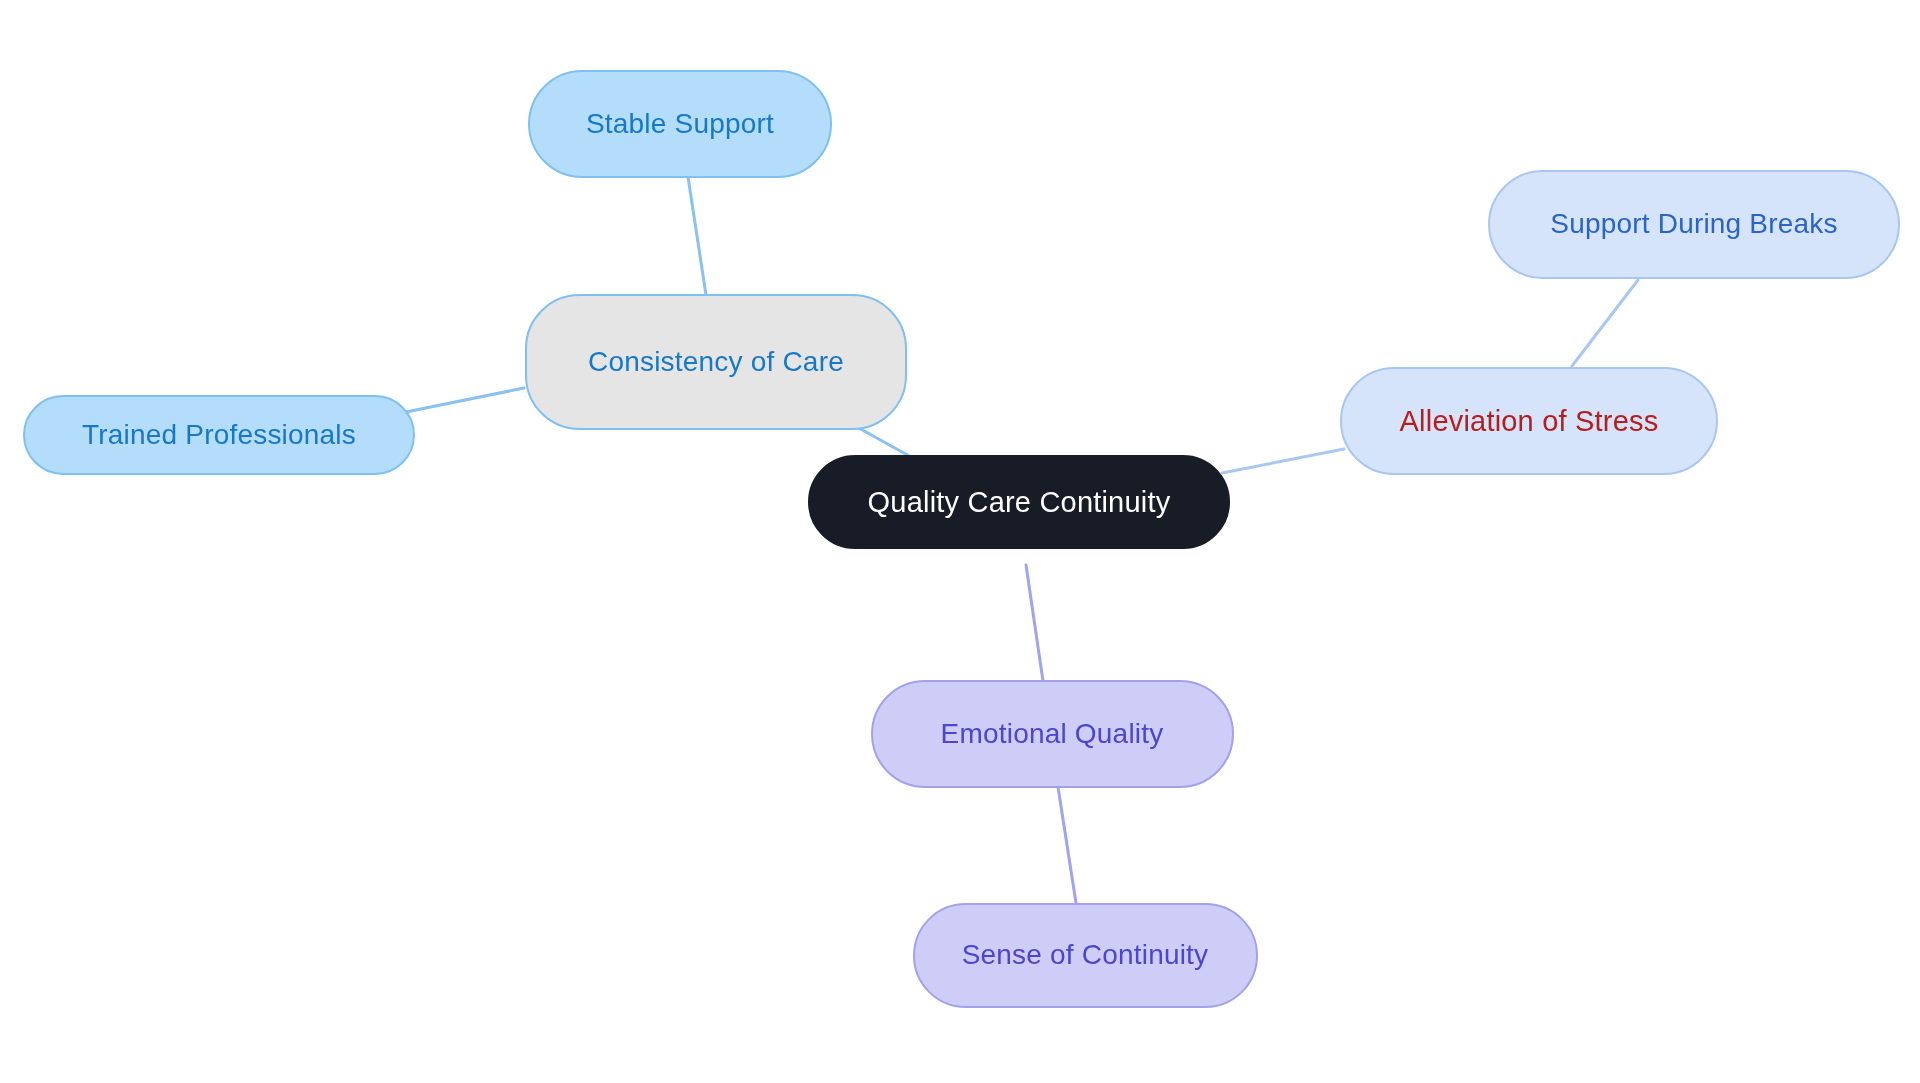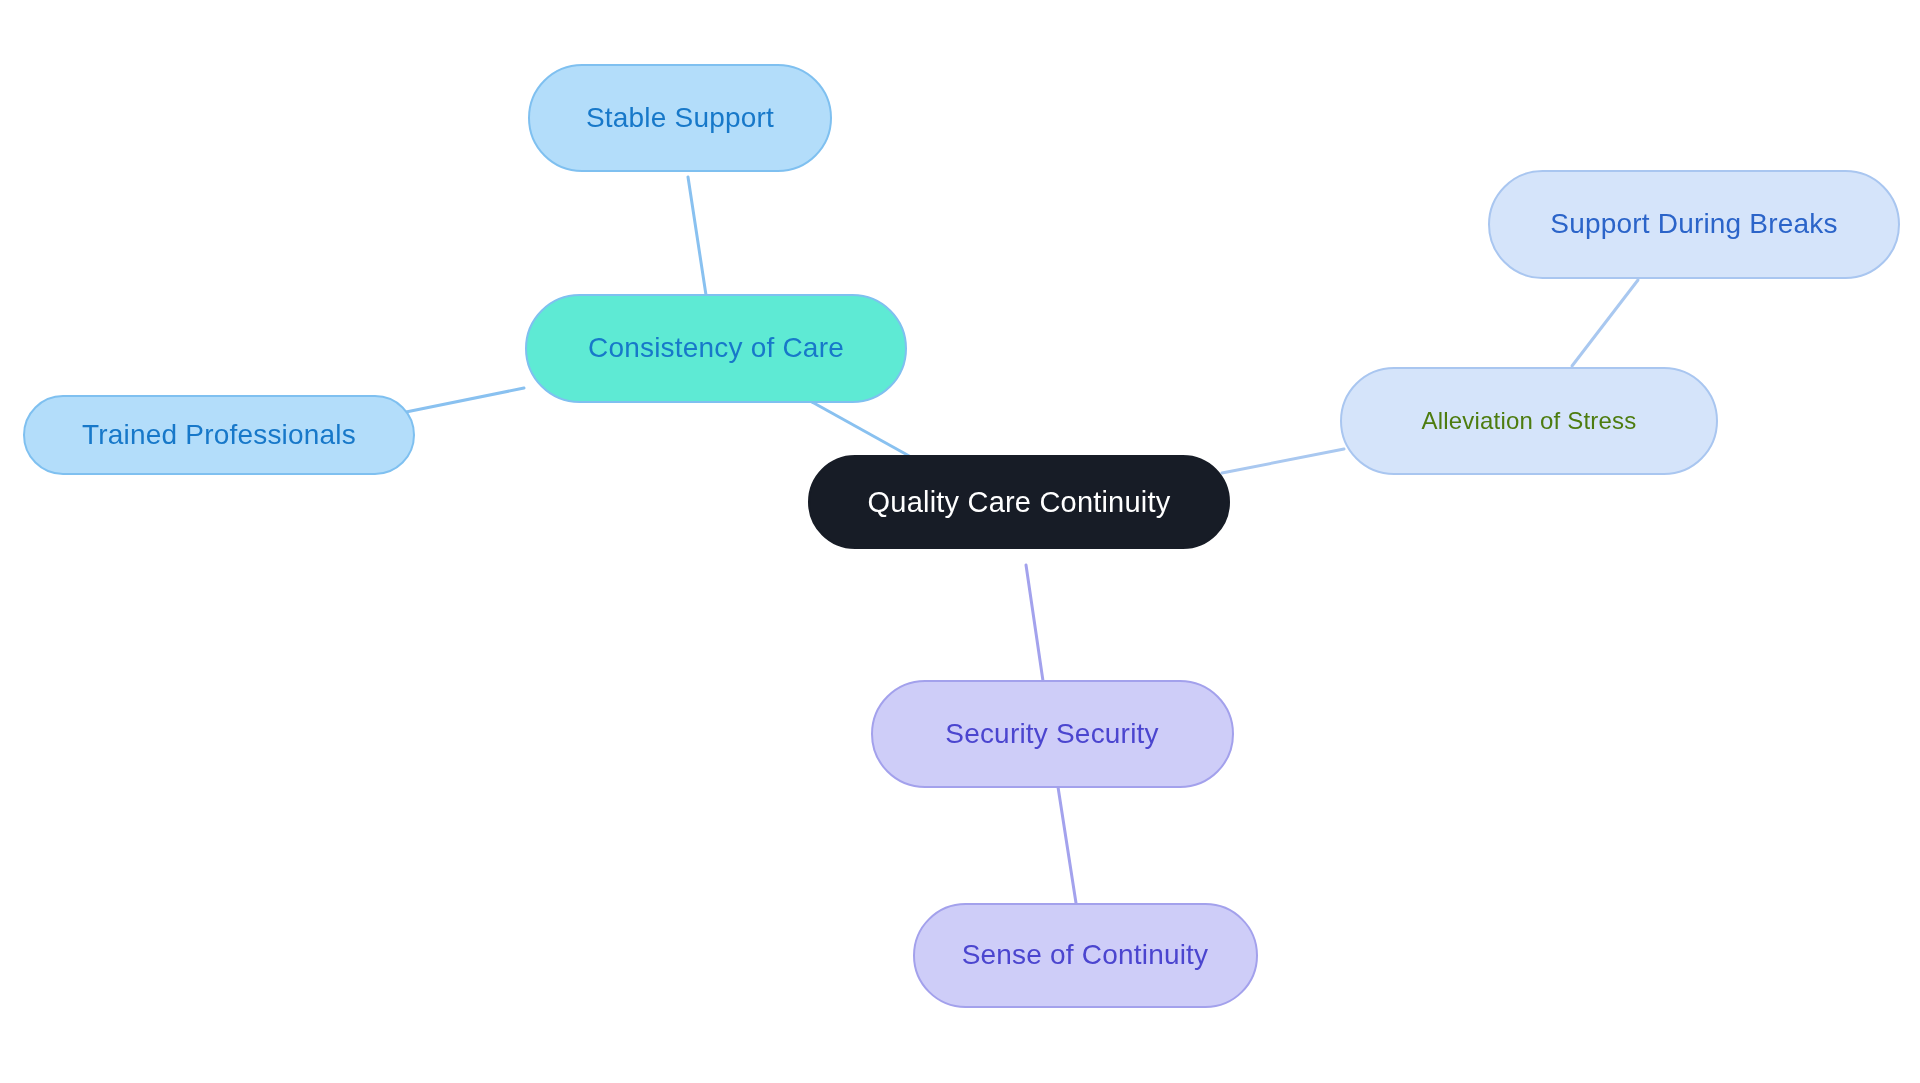--- a/index.html
+++ b/index.html
@@ -46,27 +46,27 @@
       <line x1="524" y1="388" x2="406" y2="412" stroke="#89C1F0" stroke-width="3" stroke-linecap="round"></line>
       <line x1="812" y1="402" x2="920" y2="462" stroke="#89C1F0" stroke-width="3" stroke-linecap="round"></line>
       <line x1="1222" y1="473" x2="1344" y2="449" stroke="#A9C8F0" stroke-width="3" stroke-linecap="round"></line>
       <line x1="1572" y1="366" x2="1638" y2="280" stroke="#A9C8F0" stroke-width="3" stroke-linecap="round"></line>
       <line x1="1026" y1="565" x2="1043" y2="681" stroke="#A3A2ED" stroke-width="3" stroke-linecap="round"></line>
       <line x1="1058" y1="787" x2="1076" y2="903" stroke="#A3A2ED" stroke-width="3" stroke-linecap="round"></line>
     </svg>
 
   <div class="node" style="left: 808px; top: 455px; width: 422px; height: 94px; background: rgb(23, 28, 38); border-color: rgb(23, 28, 38); color: rgb(255, 255, 255); font-size: 29px; border-radius: 55px;">Quality Care Continuity</div>
 
-  <div class="node" style="left: 525px; top: 293.5px; width: 382px; height: 109px; background: #5eead4; border-color: rgb(127, 192, 240); color: rgb(23, 120, 201); font-size: 28px; border-radius: 54.5px;">Consistency of Care</div>
+  <div class="node" style="left: 525px; top: 293.5px; width: 382px; height: 136px; background: #e5e5e5; border-color: rgb(127, 192, 240); color: rgb(23, 120, 201); font-size: 28px; border-radius: 54.5px;">Consistency of Care</div>
 
-  <div class="node" style="left: 528px; top: 64px; width: 304px; height: 108px; background: rgb(179, 221, 250); border-color: rgb(127, 192, 240); color: rgb(23, 120, 201); font-size: 28px; border-radius: 54px;">Stable Support</div>
+  <div class="node" style="left: 528px; top: 70px; width: 304px; height: 108px; background: rgb(179, 221, 250); border-color: rgb(127, 192, 240); color: rgb(23, 120, 201); font-size: 28px; border-radius: 54px;">Stable Support</div>
 
   <div class="node" style="left: 23px; top: 395px; width: 392px; height: 80px; background: rgb(179, 221, 250); border-color: rgb(127, 192, 240); color: rgb(23, 120, 201); font-size: 28px; border-radius: 54px;">Trained Professionals</div>
 
-  <div class="node" style="left: 1340px; top: 367px; width: 378px; height: 108px; background: rgb(213, 228, 250); border-color: rgb(169, 198, 240); color: #4d7c0f; font-size: 24px; border-radius: 54px;">Alleviation of Stress</div>
+  <div class="node" style="left: 1340px; top: 367px; width: 378px; height: 108px; background: rgb(213, 228, 250); border-color: rgb(169, 198, 240); color: #b91c1c; font-size: 29px; border-radius: 54px;">Alleviation of Stress</div>
 
   <div class="node" style="left: 1488px; top: 169.5px; width: 412px; height: 109px; background: rgb(213, 228, 250); border-color: rgb(169, 198, 240); color: rgb(43, 100, 201); font-size: 28px; border-radius: 54.5px; text-align: center;">Support During Breaks</div>
 
-  <div class="node" style="left: 870.5px; top: 680px; width: 363px; height: 108px; background: rgb(206, 205, 248); border-color: rgb(163, 161, 236); color: rgb(75, 69, 207); font-size: 28px; border-radius: 54px;">Security Security</div>
+  <div class="node" style="left: 870.5px; top: 680px; width: 363px; height: 108px; background: rgb(206, 205, 248); border-color: rgb(163, 161, 236); color: rgb(75, 69, 207); font-size: 28px; border-radius: 54px;">Emotional Quality</div>
 
   <div class="node" style="left: 912.5px; top: 902.5px; width: 345px; height: 105px; background: rgb(206, 205, 248); border-color: rgb(163, 161, 236); color: rgb(75, 69, 207); font-size: 28px; border-radius: 52.5px;">Sense of Continuity</div>
 
 </div>
 
 </body></html>

